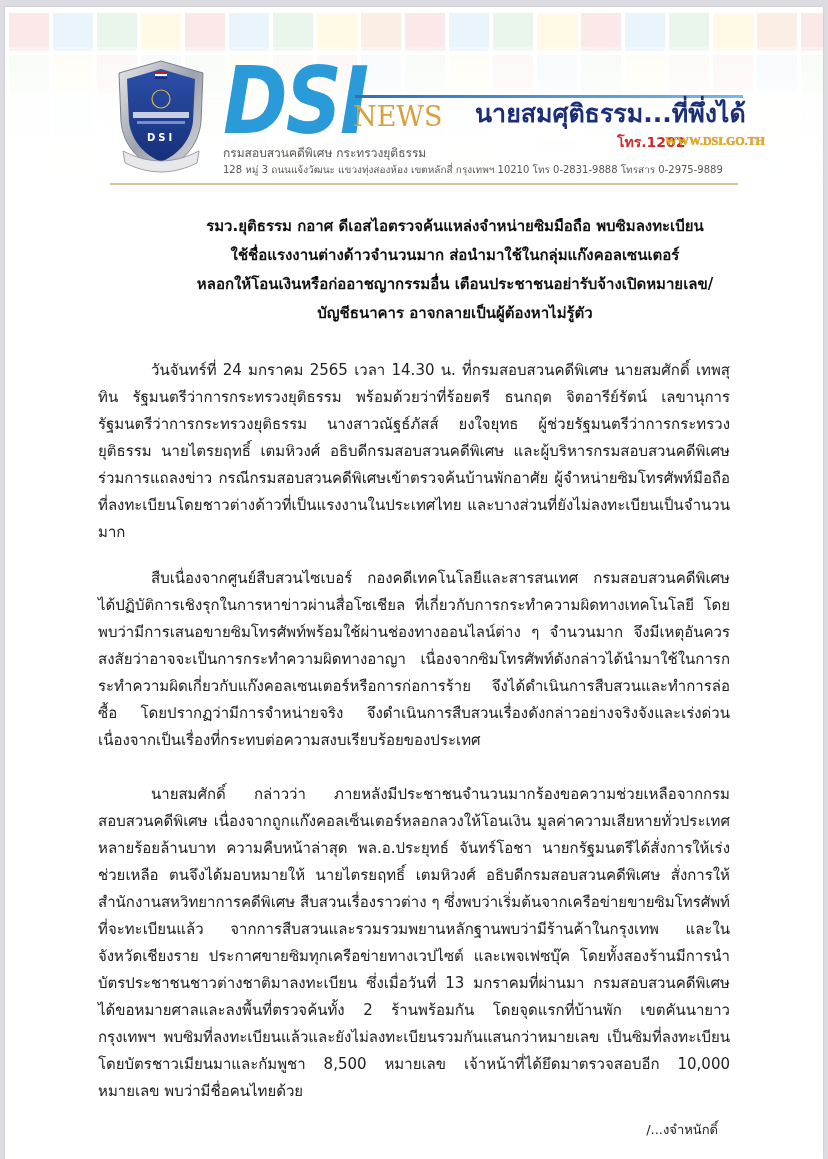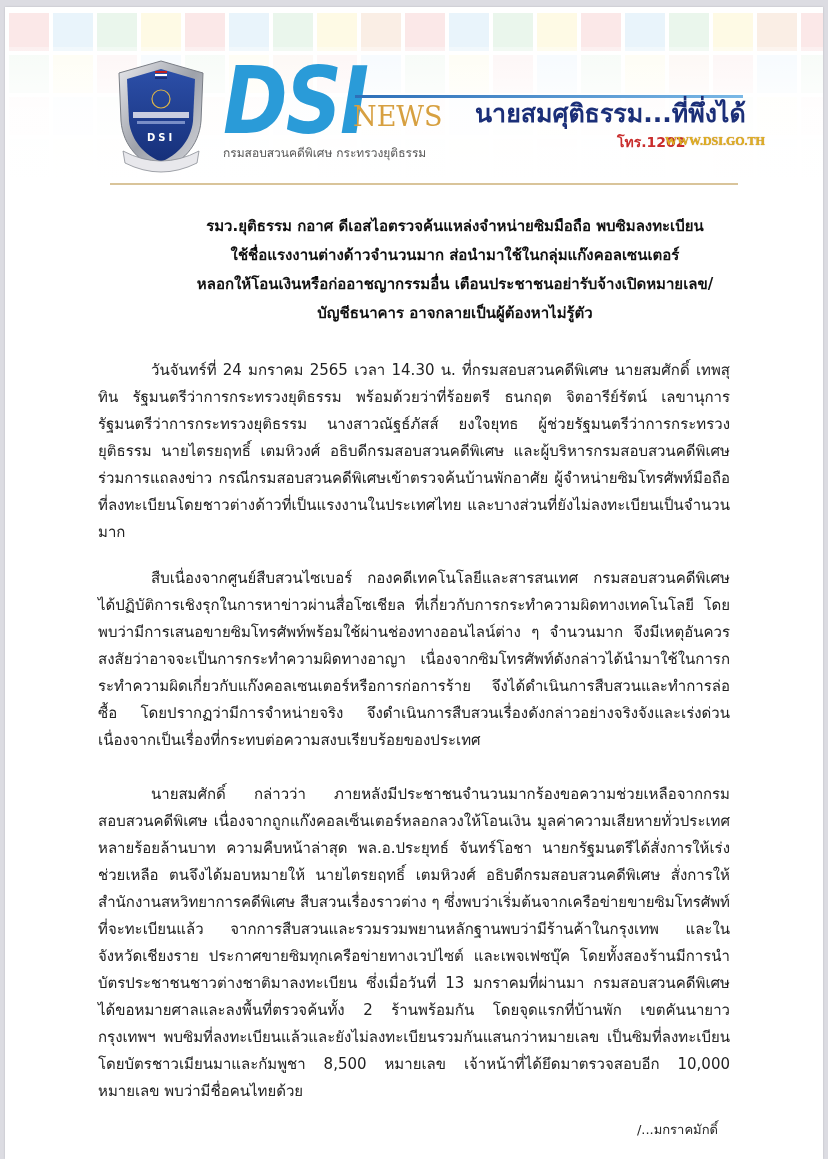--- a/index.html
+++ b/index.html
@@ -202,29 +202,30 @@
     <path d="M8 92 Q46 112 84 92 L82 104 Q46 122 10 104 Z" fill="#e8e8ec" stroke="#8a8e96" stroke-width="0.8"></path>
   </svg>
 
   <div class="dsi-big">DSI</div>
   <div class="banner-line"></div>
   <div class="news">NEWS</div>
   <div class="slogan">นายสมศุติธรรม...ที่พึ่งได้</div>
   <div class="contact-tel">โทร.1202</div>
   <div class="contact-web">WWW.DSI.GO.TH</div>
   <div class="org-line">กรมสอบสวนคดีพิเศษ กระทรวงยุติธรรม</div>
+  <div class="addr-line">128 หมู่ 3 ถนนแจ้งวัฒนะ แขวงทุ่งสองห้อง เขตหลักสี่ กรุงเทพฯ 10210 โทร 0-2831-9888 โทรสาร 0-2975-9889</div>
   <div class="gold-rule"></div>
 
   <div class="headline">
     <div>รมว.ยุติธรรม กอาศ ดีเอสไอตรวจค้นแหล่งจำหน่ายซิมมือถือ พบซิมลงทะเบียน</div>
     <div>ใช้ชื่อแรงงานต่างด้าวจำนวนมาก ส่อนำมาใช้ในกลุ่มแก๊งคอลเซนเตอร์</div>
     <div>หลอกให้โอนเงินหรือก่ออาชญากรรมอื่น  เตือนประชาชนอย่ารับจ้างเปิดหมายเลข/</div>
     <div>บัญชีธนาคาร อาจกลายเป็นผู้ต้องหาไม่รู้ตัว</div>
   </div>
 
   <div class="body">
     <p class="para para-1">วันจันทร์ที่ 24 มกราคม 2565 เวลา 14.30 น. ที่กรมสอบสวนคดีพิเศษ นายสมศักดิ์ เทพสุทิน รัฐมนตรีว่าการกระทรวงยุติธรรม พร้อมด้วยว่าที่ร้อยตรี ธนกฤต  จิตอารีย์รัตน์ เลขานุการรัฐมนตรีว่าการกระทรวงยุติธรรม  นางสาวณัฐธ์ภัสส์  ยงใจยุทธ ผู้ช่วยรัฐมนตรีว่าการกระทรวงยุติธรรม  นายไตรยฤทธิ์ เตมหิวงศ์ อธิบดีกรมสอบสวนคดีพิเศษ และผู้บริหารกรมสอบสวนคดีพิเศษ ร่วมการแถลงข่าว กรณีกรมสอบสวนคดีพิเศษเข้าตรวจค้นบ้านพักอาศัย ผู้จำหน่ายซิมโทรศัพท์มือถือที่ลงทะเบียนโดยชาวต่างด้าวที่เป็นแรงงานในประเทศไทย และบางส่วนที่ยังไม่ลงทะเบียนเป็นจำนวนมาก</p>
     <p class="para">สืบเนื่องจากศูนย์สืบสวนไซเบอร์ กองคดีเทคโนโลยีและสารสนเทศ กรมสอบสวนคดีพิเศษ ได้ปฏิบัติการเชิงรุกในการหาข่าวผ่านสื่อโซเชียล ที่เกี่ยวกับการกระทำความผิดทางเทคโนโลยี  โดยพบว่ามีการเสนอขายซิมโทรศัพท์พร้อมใช้ผ่านช่องทางออนไลน์ต่าง ๆ จำนวนมาก จึงมีเหตุอันควรสงสัยว่าอาจจะเป็นการกระทำความผิดทางอาญา เนื่องจากซิมโทรศัพท์ดังกล่าวได้นำมาใช้ในการกระทำความผิดเกี่ยวกับแก๊งคอลเซนเตอร์หรือการก่อการร้าย จึงได้ดำเนินการสืบสวนและทำการล่อซื้อ โดยปรากฏว่ามีการจำหน่ายจริง จึงดำเนินการสืบสวนเรื่องดังกล่าวอย่างจริงจังและเร่งด่วน เนื่องจากเป็นเรื่องที่กระทบต่อความสงบเรียบร้อยของประเทศ</p>
     <p class="para">นายสมศักดิ์ กล่าวว่า ภายหลังมีประชาชนจำนวนมากร้องขอความช่วยเหลือจากกรมสอบสวนคดีพิเศษ   เนื่องจากถูกแก๊งคอลเซ็นเตอร์หลอกลวงให้โอนเงิน  มูลค่าความเสียหายทั่วประเทศหลายร้อยล้านบาท ความคืบหน้าล่าสุด พล.อ.ประยุทธ์ จันทร์โอชา นายกรัฐมนตรีได้สั่งการให้เร่งช่วยเหลือ ตนจึงได้มอบหมายให้ นายไตรยฤทธิ์ เตมหิวงศ์ อธิบดีกรมสอบสวนคดีพิเศษ สั่งการให้สำนักงานสหวิทยาการคดีพิเศษ สืบสวนเรื่องราวต่าง ๆ  ซึ่งพบว่าเริ่มต้นจากเครือข่ายขายซิมโทรศัพท์ที่จะทะเบียนแล้ว จากการสืบสวนและรวมรวมพยานหลักฐานพบว่ามีร้านค้าในกรุงเทพ และในจังหวัดเชียงราย ประกาศขายซิมทุกเครือข่ายทางเวปไซต์ และเพจเฟซบุ๊ค  โดยทั้งสองร้านมีการนำบัตรประชาชนชาวต่างชาติมาลงทะเบียน ซึ่งเมื่อวันที่ 13 มกราคมที่ผ่านมา  กรมสอบสวนคดีพิเศษ ได้ขอหมายศาลและลงพื้นที่ตรวจค้นทั้ง 2 ร้านพร้อมกัน โดยจุดแรกที่บ้านพัก เขตคันนายาว กรุงเทพฯ  พบซิมที่ลงทะเบียนแล้วและยังไม่ลงทะเบียนรวมกันแสนกว่าหมายเลข เป็นซิมที่ลงทะเบียนโดยบัตรชาวเมียนมาและกัมพูชา 8,500 หมายเลข เจ้าหน้าที่ได้ยึดมาตรวจสอบอีก 10,000 หมายเลข พบว่ามีชื่อคนไทยด้วย</p>
   </div>
 
-  <div class="continued">/...มกราคมักดิ์</div>
+  <div class="continued">/...งจำหนักดิ์</div>
 </div>
 
 </body></html>

